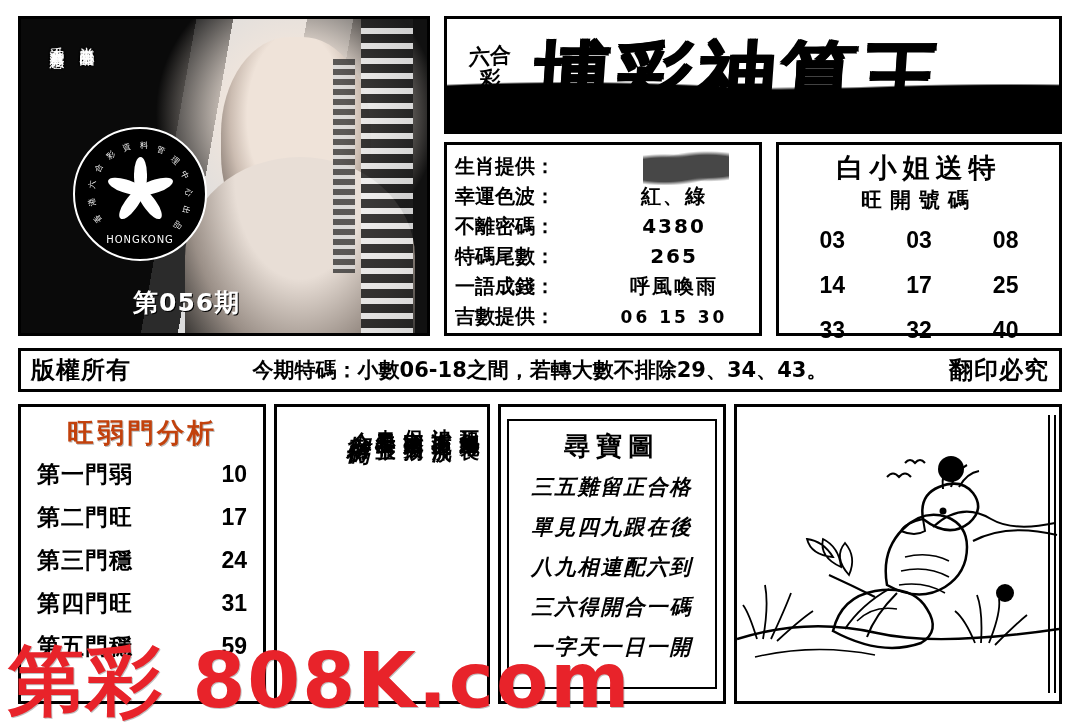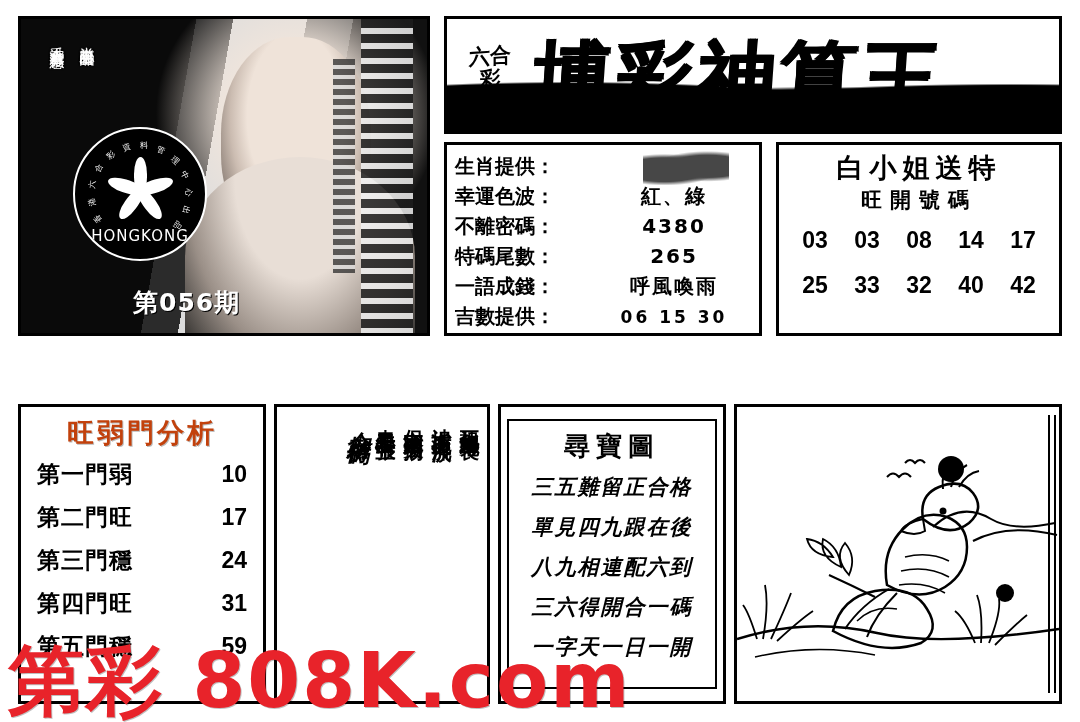--- a/index.html
+++ b/index.html
@@ -125,21 +125,21 @@
     width: 13px; height: 34px;
     margin: -34px 0 0 -6.5px;
     background: #fff;
     border-radius: 50% 50% 40% 40%;
     transform-origin: 50% 100%;
   }
   #hk-emblem .hk-label {
     position: absolute;
     left: 0; right: 0; bottom: 14px;
     text-align: center;
-    font-size: 15px;
+    font-size: 10px;
     letter-spacing: 1px;
   }
   #issue-no {
     position: absolute;
     left: 112px; bottom: 14px;
     color: #fff;
     font-size: 25px;
     font-weight: bold;
     letter-spacing: 1px;
     text-shadow: 1px 1px 0 #000;
@@ -237,21 +237,21 @@
   }
   #lady-panel .subtitle {
     text-align: center;
     font-size: 21px;
     font-weight: bold;
     letter-spacing: 8px;
     line-height: 30px;
   }
   .num-grid {
     display: grid;
-    grid-template-columns: repeat(5, 1fr);
+    grid-template-columns: repeat(3, 1fr);
     row-gap: 18px;
     margin-top: 12px;
     padding: 0 10px;
   }
   .num-grid .n {
     text-align: center;
     font-size: 23px;
     font-weight: bold;
     font-family: "Liberation Sans", sans-serif;
   }
@@ -483,20 +483,27 @@
         <div class="n">14</div>
         <div class="n">17</div>
         <div class="n">25</div>
         <div class="n">33</div>
         <div class="n">32</div>
         <div class="n">40</div>
         <div class="n">42</div>
       </div>
   </div>
 
+  <div id="copy-strip" class="box">
+    <span class="cs-left">版權所有</span>
+    <span class="cs-mid">
+      <span class="lbl">今期特碼：</span><span>小數06-18之間，若轉大數不排除29、34、43。</span>
+    </span>
+    <span class="cs-right">翻印必究</span>
+  </div>
 
   <div id="gate-panel" class="box">
     <div class="gtitle">旺弱門分析</div>
     <div id="gate-rows">
         <div class="gate-row">
           <span class="gl">第一門弱</span>
           <span class="gn">10</span>
         </div>
         <div class="gate-row">
           <span class="gl">第二門旺</span>

